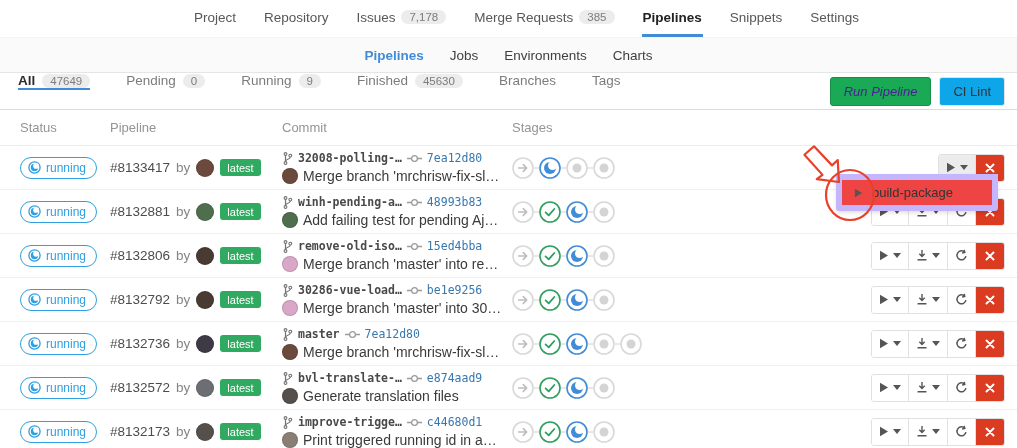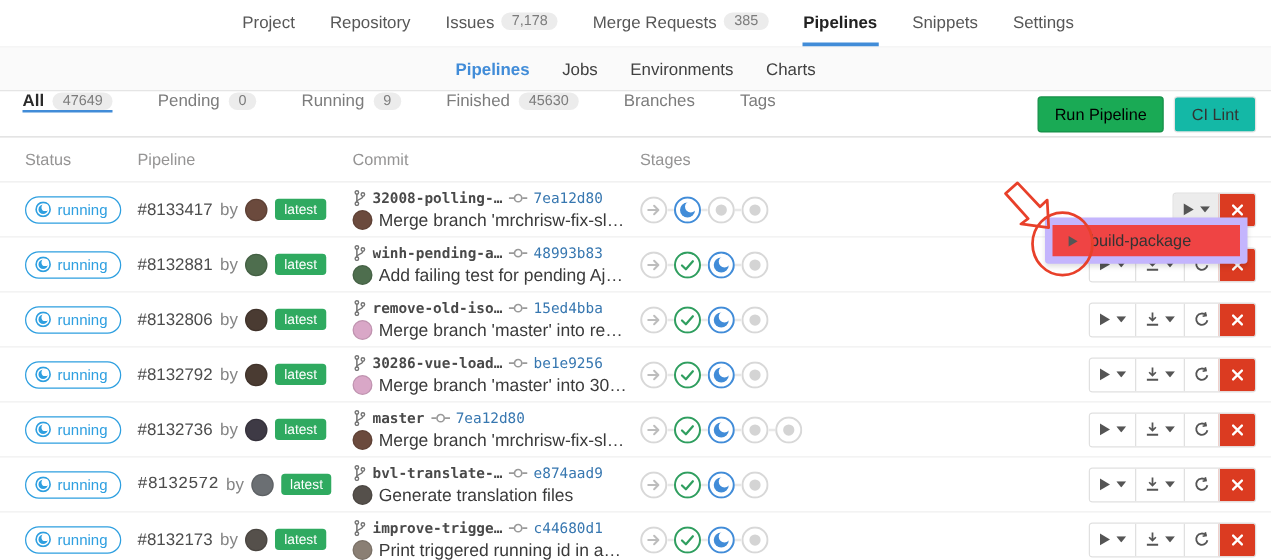--- a/index.html
+++ b/index.html
@@ -21,22 +21,22 @@
   .sn-item.active{color:#418cd8;font-weight:bold;}
 
   
   .filterbar{height:36px;display:flex;align-items:stretch;border-bottom:1px solid #dcdcdc;padding:0 12px 0 18px;}
   .ftabs{display:flex;gap:36px;align-items:flex-start;}
   .ftab{display:flex;align-items:center;gap:7px;color:#7c7c7c;font-size:13.5px;
         border-bottom:2px solid transparent;cursor:pointer;}
   .ftab.active{color:#2b2b2b;font-weight:bold;border-bottom-color:#418cd8;}
   .factions{margin-left:auto;display:flex;align-items:center;gap:8px;}
   .btn{height:29px;border-radius:3px;font-size:13px;padding:0 13px;cursor:pointer;font-family:inherit;}
-  .btn-green{background:#1aaa55;border:1px solid #168f48;color:#000000;}
-  .btn-default{background:#14b8a6;border:1px solid #e3e3e3;color:#333;}
+  .btn-green{background:#1aaa55;border:1px solid #168f48;color:#4c1d95;font-style:italic;}
+  .btn-default{background:#0ea5e9;border:1px solid #e3e3e3;color:#333;}
 
   
   .theader,.prow{display:grid;grid-template-columns:90px 172px 230px 300px 1fr;padding-left:20px;align-items:center;}
   .theader{height:35px;color:#959494;font-size:13px;border-bottom:1px solid #ededed;}
   .prow{height:43px;border-bottom:1px solid #efefef;}
 
   .status-badge{display:inline-flex;align-items:center;gap:5px;border:1px solid #2e9fe0;color:#2e9fe0;
                 border-radius:12px;padding:3px 10px 3px 7px;font-size:12px;background:#fff;cursor:pointer;width:max-content;}
 
   .pcell{display:flex;align-items:center;gap:6px;font-size:13.5px;color:#4c4c4c;}
@@ -726,21 +726,21 @@
             <span style="display:flex;align-items:center;">
               <svg width="13" height="13" viewBox="0 0 13 13">
                 <circle cx="6.5" cy="6.5" r="5.6" fill="#fff" stroke="#2e9fe0" stroke-width="1.3"></circle>
                 <circle cx="6.5" cy="6.5" r="3.7" fill="#2e9fe0"></circle>
                 <circle cx="8.1" cy="4.9" r="2.9" fill="#fff"></circle>
               </svg>
             </span>
             <span>running</span>
           </a></div>
         <div class="pcell">
-          <a style="cursor:pointer;font-family:Liberation Mono, monospace;">#8132572</a>
+          <a style="cursor:pointer;">#8132572</a>
           <span class="by">by</span>
           <span class="avatar av18" style="background:#6b6f73;"></span>
           <span class="latest-badge">latest</span>
         </div>
         <div class="ccell">
           <div class="cline">
             <span style="display:flex;align-items:center;">
               <svg width="11" height="13" viewBox="0 0 11 13">
                 <path d="M3.5 3v7" stroke="#737373" stroke-width="1.2" fill="none"></path>
                 <circle cx="3.5" cy="2" r="1.4" fill="none" stroke="#737373" stroke-width="1.1"></circle>

